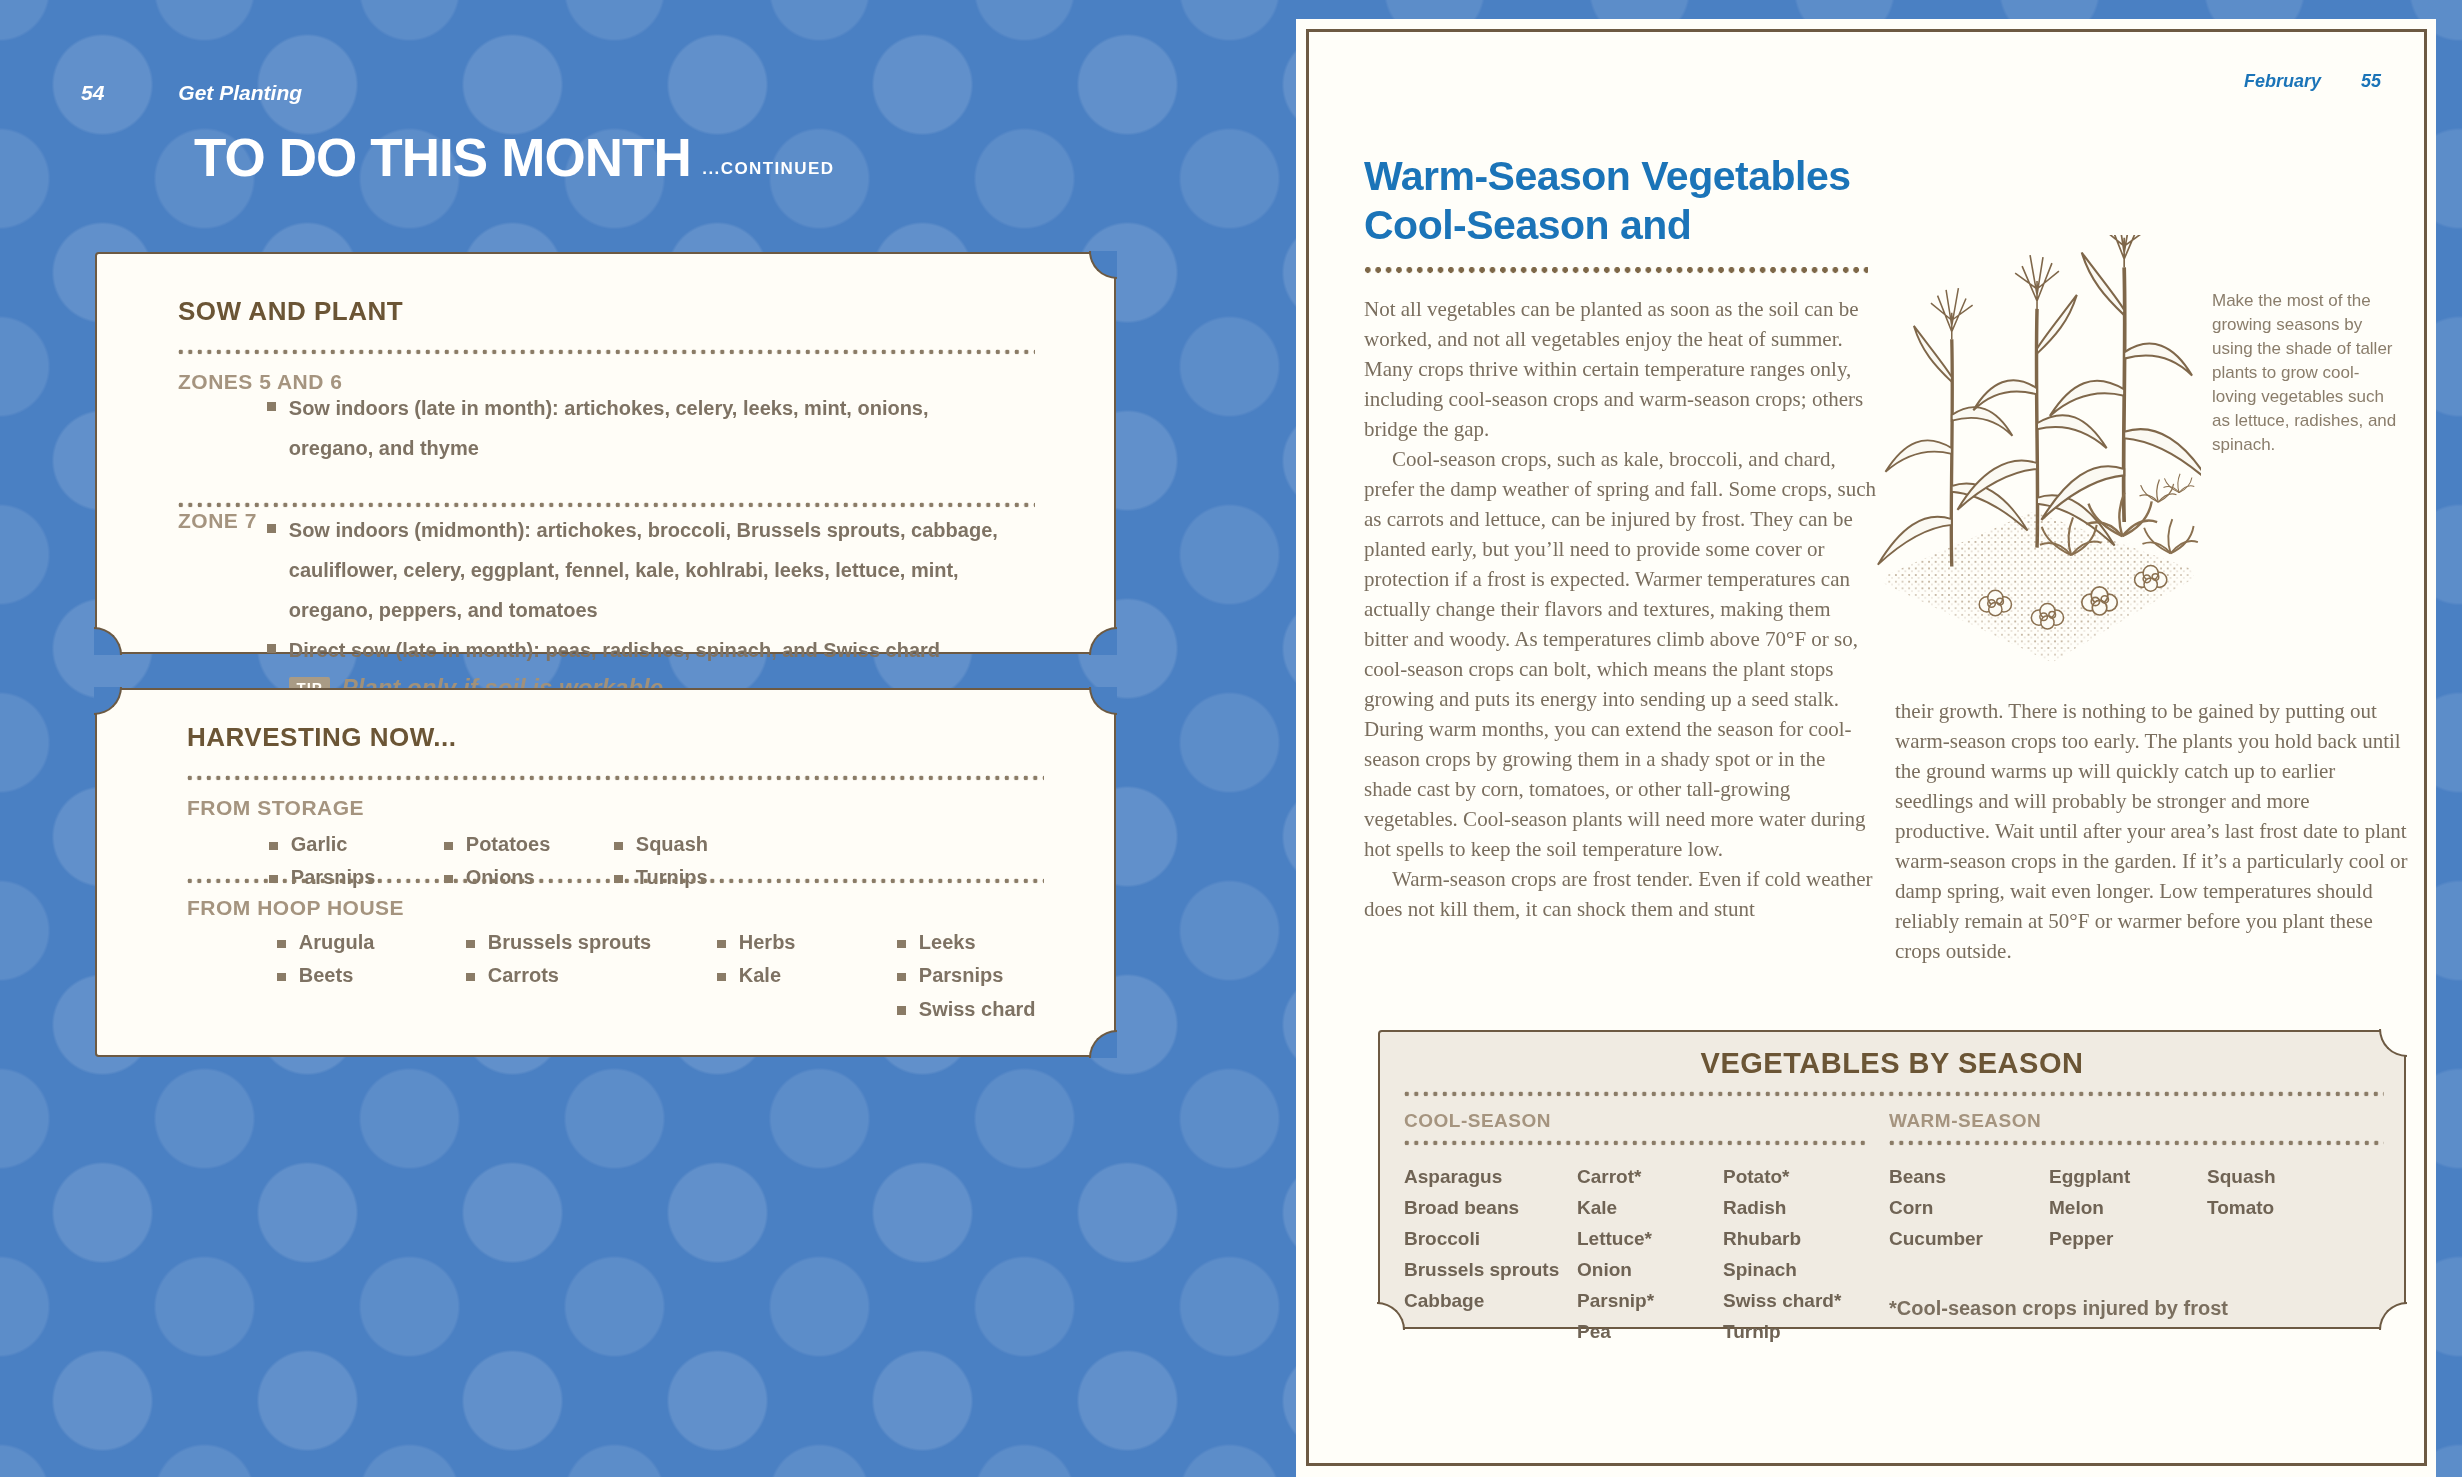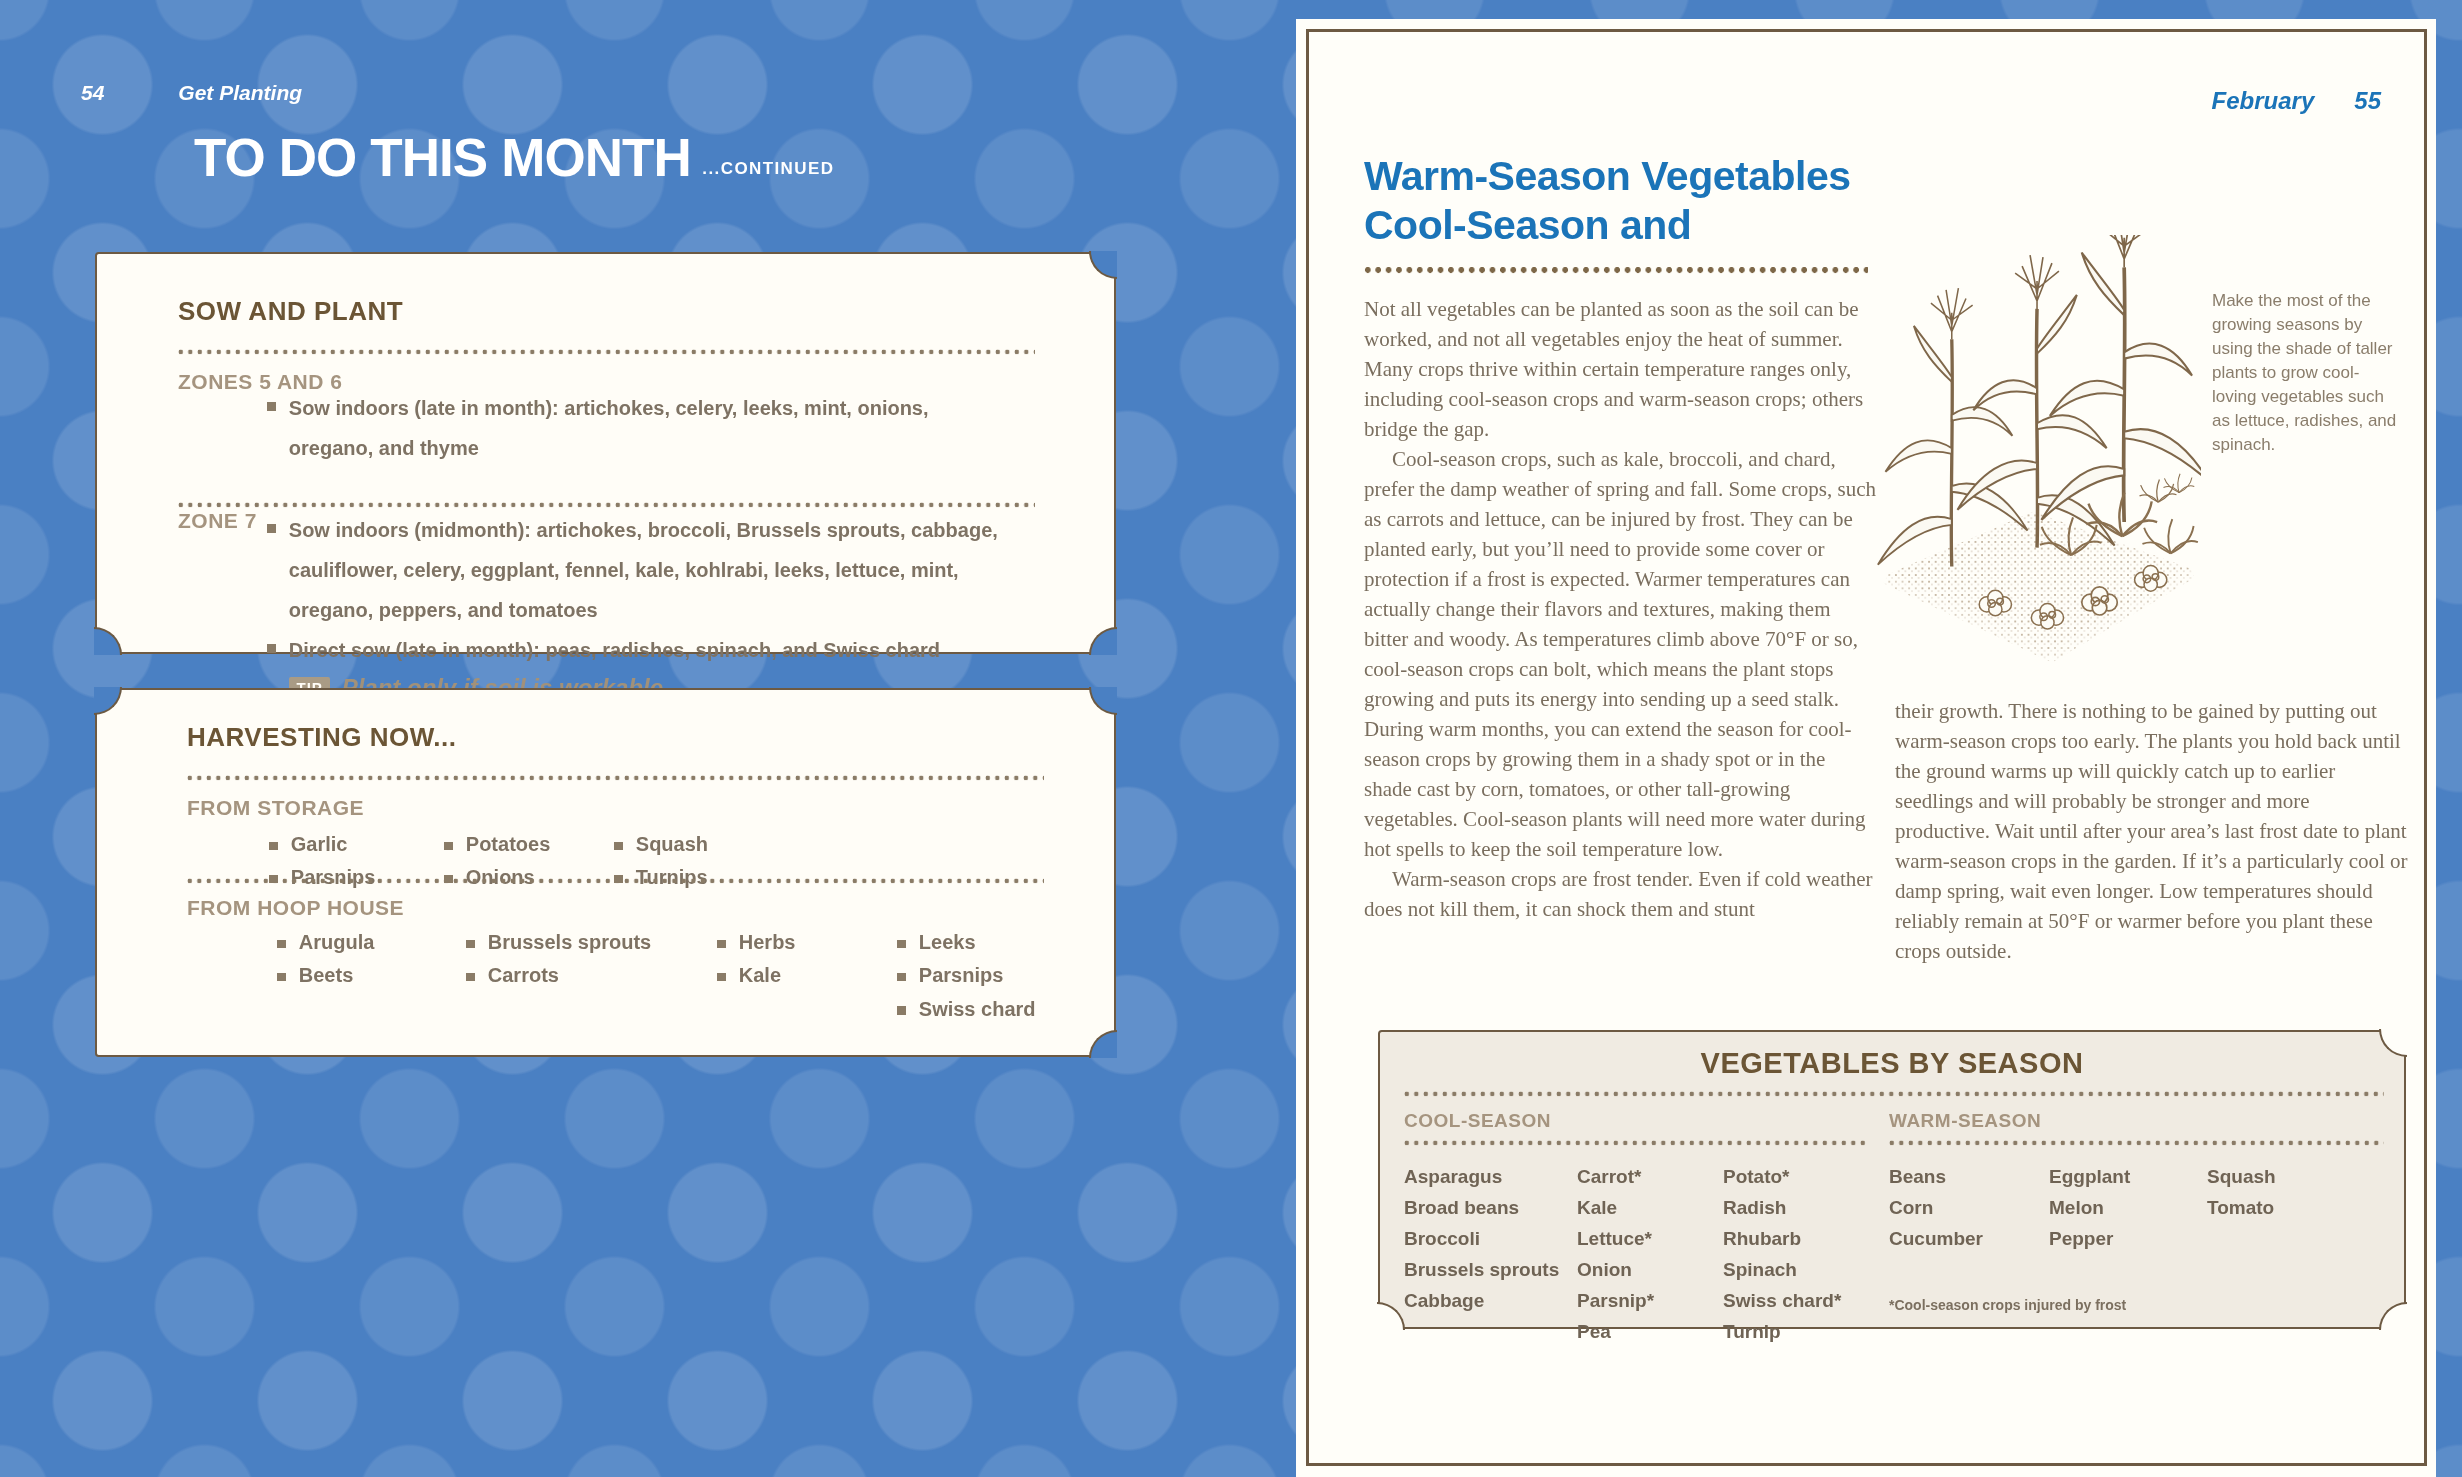--- a/index.html
+++ b/index.html
@@ -55,42 +55,42 @@
   .vcol .li .sq{margin-top:7.6px;}
   .vcol .li-t{line-height:21px;}
   #storage-cols .vcol:nth-child(1){width:175px;}
   #storage-cols .vcol:nth-child(2){width:170px;}
   #hoop-cols .vcol:nth-child(1){width:189px;}
   #hoop-cols .vcol:nth-child(2){width:251px;}
   #hoop-cols .vcol:nth-child(3){width:180px;}
   
   #pageR{position:absolute;left:1296px;top:19px;width:1140px;height:1458px;background:#fffef9;}
   #pageR .frame{position:absolute;left:9.5px;right:9.5px;top:9.5px;bottom:11.4px;border:3.8px solid var(--brown);pointer-events:none;}
-  .runhead-right{position:absolute;top:68px;right:55px;display:flex;gap:40px;color:var(--blue-accent);
-    font-size:24px;font-weight:bold;font-style:italic;text-align:right;}
+  .runhead-right{position:absolute;top:52px;right:55px;display:flex;gap:40px;color:var(--blue-accent);
+    font-size:18px;font-weight:bold;font-style:italic;text-align:right;}
   .art-title{position:absolute;left:68px;top:133px;color:var(--blue-accent);font-size:41px;font-weight:bold;line-height:49px;letter-spacing:-0.5px;}
   .title-dots{left:68px;top:248px;width:504px;
     background-image:radial-gradient(circle 2.8px at 3.8px 2.8px, #7d6748 2.7px, transparent 3px);
     background-size:10.4px 6.6px;height:6.6px;}
   .bodycol{position:absolute;width:513px;font-family:"Liberation Serif",serif;
     font-size:21px;line-height:30px;color:var(--serif-ink);text-align:left;}
   #col1{left:68px;top:275px;}
   #col2{left:599px;top:677px;}
   .bodycol p.ind{text-indent:28px;}
   .caption{position:absolute;left:916px;top:270px;width:186px;font-size:17px;line-height:24px;color:#8a7d6b;}
   .illus{position:absolute;left:578px;top:216px;width:327px;height:431px;}
   
   #season-panel{position:absolute;left:82px;top:1011px;width:1028px;height:299px;
     background:var(--table-bg);border:2.8px solid var(--brown);border-radius:3.8px;}
   #season-panel .ttl{position:absolute;top:15px;left:0;width:100%;text-align:center;
     font-size:29px;font-weight:bold;color:var(--brown-head);letter-spacing:0.5px;}
   .season-label{position:absolute;font-size:19px;font-weight:bold;color:var(--taupe);letter-spacing:0.5px;}
   .titem{font-size:19px;font-weight:bold;color:#6f6354;line-height:31px;}
   .tcol{position:absolute;top:129px;}
-  .footnote{position:absolute;left:509px;top:265px;font-size:14px;font-weight:bold;color:#7b6f5f;}
+  .footnote{position:absolute;left:509px;top:265px;font-size:20px;font-weight:bold;color:#7b6f5f;}
 </style>
 </head>
 <body>
 
 <div id="canvas">
 
   <div class="runhead-left">
     <span>54</span>
     <span>Get Planting</span>
   </div>

